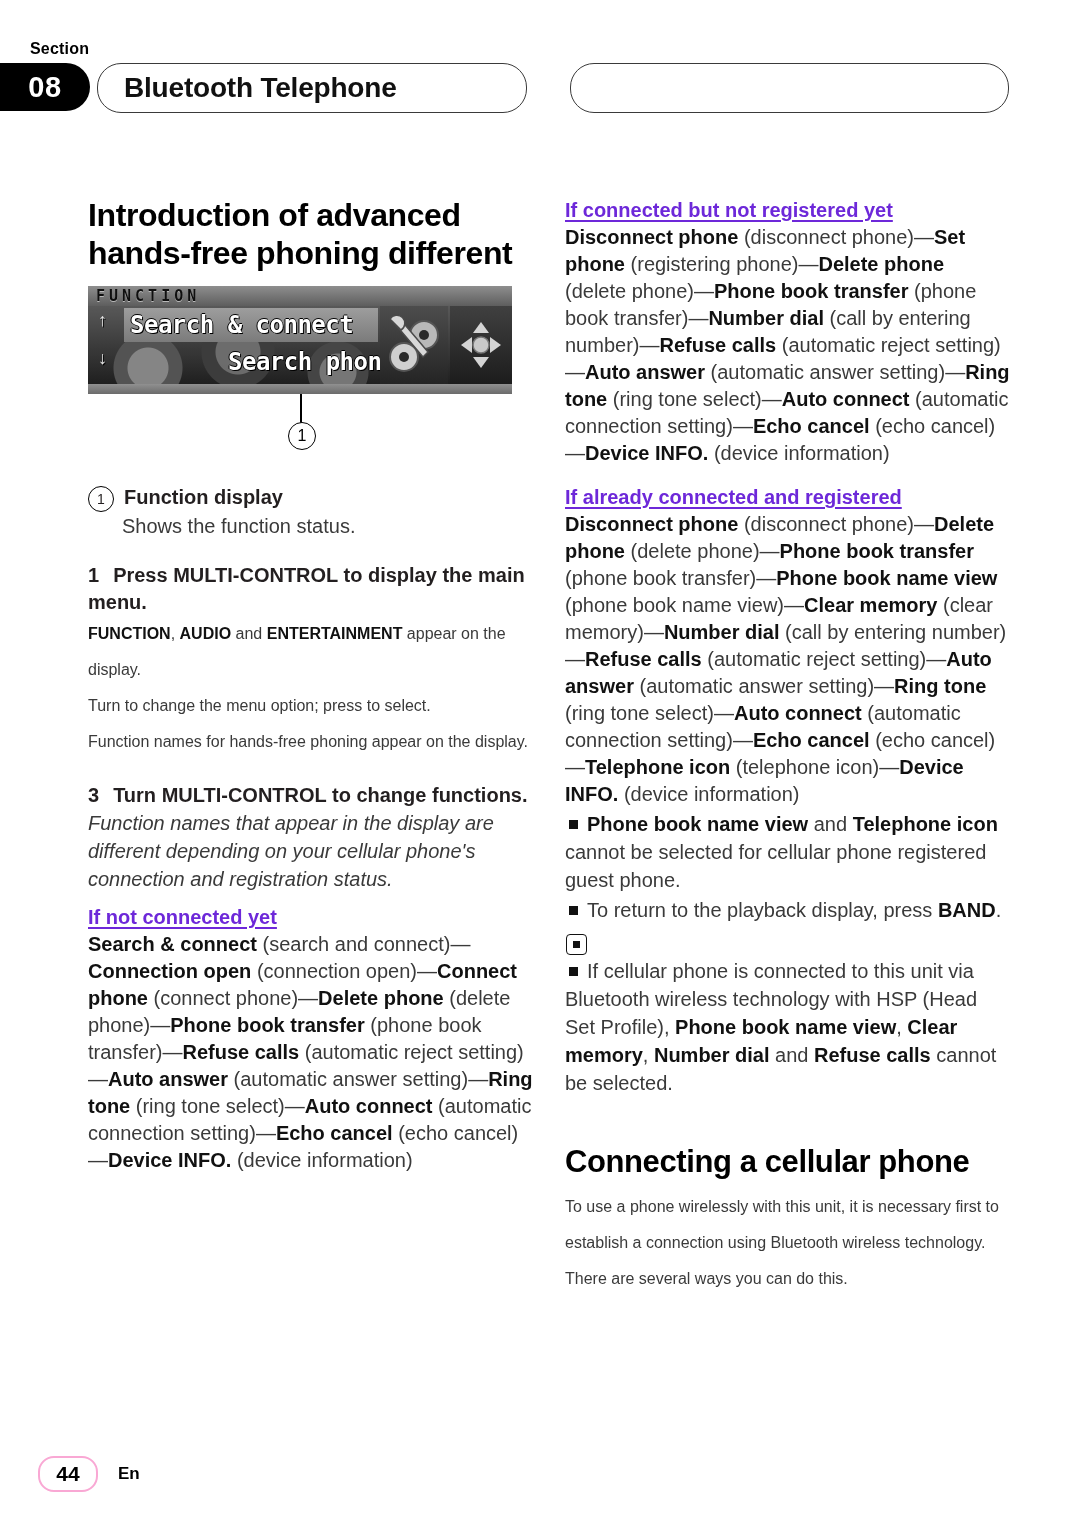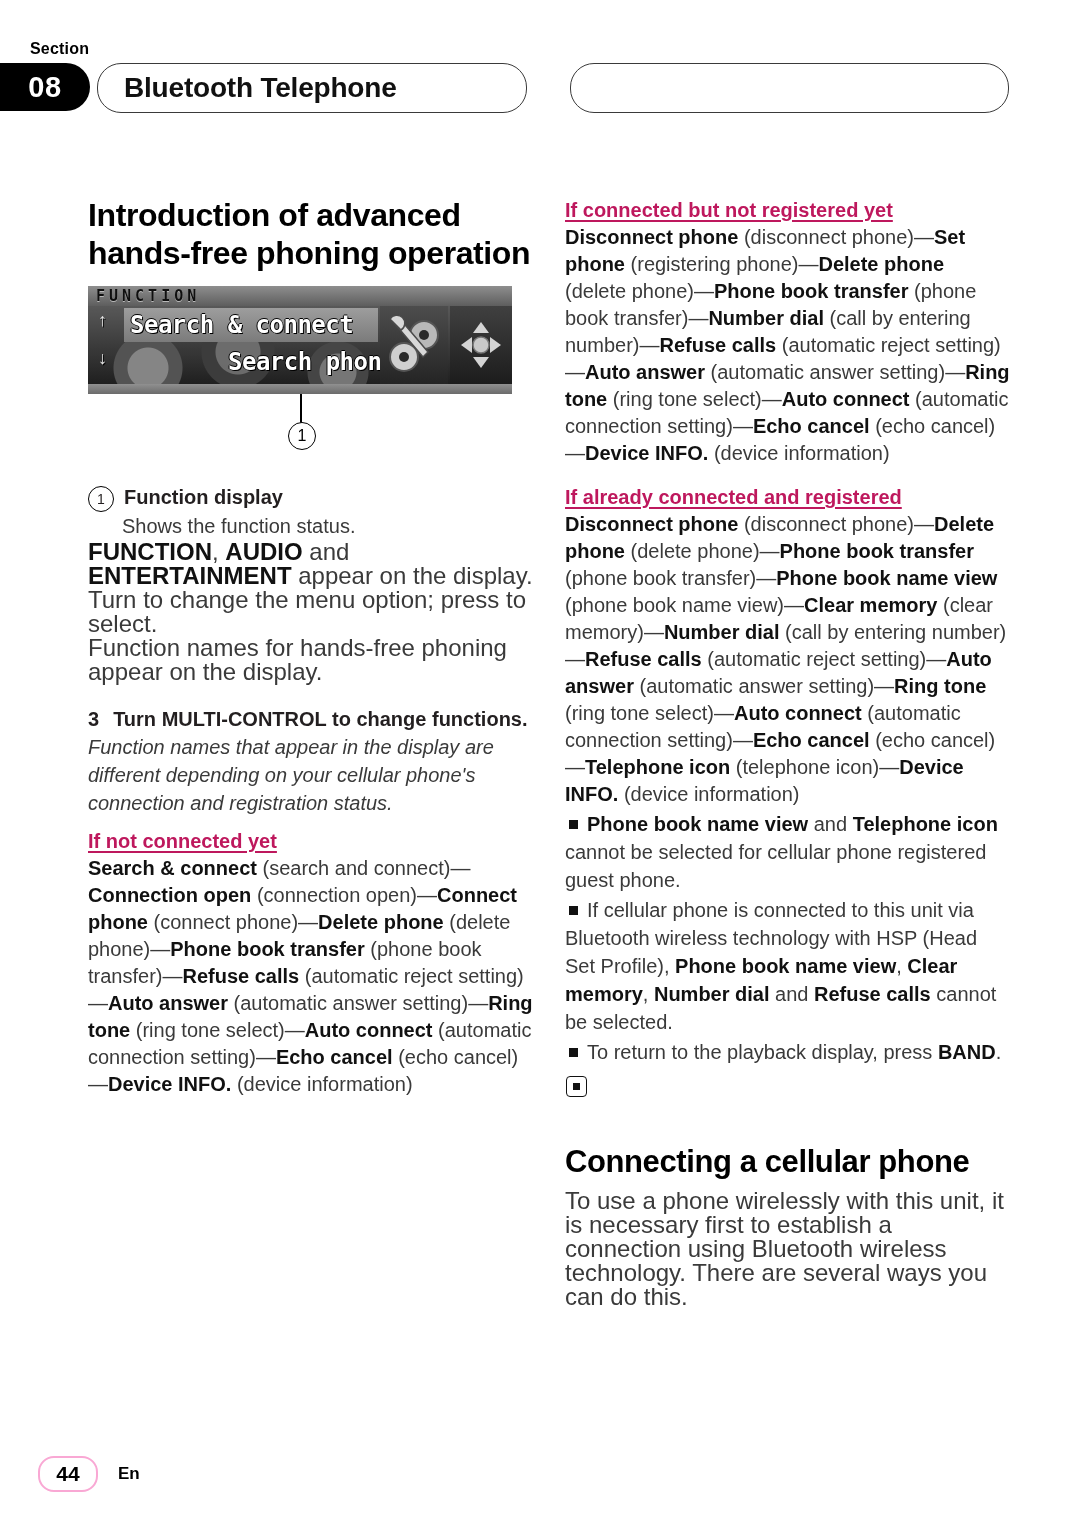--- a/index.html
+++ b/index.html
@@ -116,26 +116,26 @@
     font-size:14px;display:flex;align-items:center;justify-content:center;
     flex:0 0 auto;margin-right:10px;margin-top:2px;
   }
   .legend .lbl{font-size:20px;font-weight:bold;line-height:26px;}
   .legend-sub{font-size:20px;line-height:28px;color:#3a3a3a;margin-left:34px;}
 
   .step{
     font-size:20px;font-weight:bold;line-height:27px;margin-top:22px;
   }
   .step .n{margin-right:14px;}
-  .body{font-size:24px;line-height:24px;color:#3a3a3a;}
+  .body{font-size:16px;line-height:36px;color:#3a3a3a;}
   .body b{color:#111;}
   .ital{font-size:20px;line-height:28px;color:#3a3a3a;font-style:italic;}
 
   .underhead{
-    font-size:20px;font-weight:bold;line-height:28px;color:#be185d;
+    font-size:20px;font-weight:bold;line-height:28px;color:#6d28d9;
     text-decoration:underline;text-underline-offset:3px;margin-top:10px;
   }
   .fnlist{font-size:20px;line-height:27px;color:#3a3a3a;margin-top:0;}
   .fnlist b{color:#111;font-weight:bold;}
 
   .note{font-size:20px;line-height:28px;color:#3a3a3a;margin-top:2px;}
   .note b{color:#111;}
   .bullet{
     display:inline-block;width:9px;height:9px;background:#111;
     margin-right:9px;margin-left:4px;vertical-align:2px;
@@ -168,21 +168,21 @@
   <div id="section-word">Section</div>
   <div id="section-badge">08</div>
   <div id="header-pill-left">
     <span id="header-title">Bluetooth Telephone</span>
   </div>
   <div id="header-pill-right"></div>
 </div>
 
 <div class="col" id="col-left">
 
-  <h2 class="sec-head">Introduction of advanced hands-free phoning operation</h2>
+  <h2 class="sec-head">Introduction of advanced hands-free phoning different</h2>
 
   <div id="lcd-block">
     <div id="lcd-wrap">
       <div id="lcd">
         <div id="lcd-gearbg"></div>
         <div id="lcd-topbar"></div>
         <div id="lcd-func" class="">FUNCTION</div>
         <div id="lcd-row1"></div>
         <div class="lcd-arrow" id="lcd-arrow-up">↑</div>
         <div class="lcd-arrow" id="lcd-arrow-dn">↓</div>
@@ -213,20 +213,23 @@
       <div id="callout-circle">1</div>
     </div>
   </div>
 
   <div class="legend">
     <div class="num">1</div>
     <div class="lbl">Function display</div>
   </div>
   <div class="legend-sub">Shows the function status.</div>
 
+  <div class="step">
+    <span class="n">1</span><span>Press MULTI-CONTROL to display the main menu.</span>
+  </div>
   <div class="body"><b>FUNCTION</b>, <b>AUDIO</b> and <b>ENTERTAINMENT</b> appear on the display.</div>
 
   <div class="body">Turn to change the menu option; press to select.<br>Function names for hands-free phoning appear on the display.</div>
 
   <div class="step">
     <span class="n">3</span><span>Turn MULTI-CONTROL to change functions.</span>
   </div>
   <div class="ital">Function names that appear in the display are different depending on your cellular phone's connection and registration status.</div>
 
   <div class="underhead">If not connected yet</div>
@@ -236,29 +239,29 @@
 <div class="col" id="col-right">
 
   <div class="underhead" style="margin-top:0">If connected but not registered yet</div>
   <div class="fnlist"><b>Disconnect phone</b> (disconnect phone)—<b>Set phone</b> (registering phone)—<b>Delete phone</b> (delete phone)—<b>Phone book transfer</b> (phone book transfer)—<b>Number dial</b> (call by entering number)—<b>Refuse calls</b> (automatic reject setting)—<b>Auto answer</b> (automatic answer setting)—<b>Ring tone</b> (ring tone select)—<b>Auto connect</b> (automatic connection setting)—<b>Echo cancel</b> (echo cancel)—<b>Device INFO.</b> (device information)</div>
 
   <div class="underhead" style="margin-top:16px">If already connected and registered</div>
   <div class="fnlist"><b>Disconnect phone</b> (disconnect phone)—<b>Delete phone</b> (delete phone)—<b>Phone book transfer</b> (phone book transfer)—<b>Phone book name view</b> (phone book name view)—<b>Clear memory</b> (clear memory)—<b>Number dial</b> (call by entering number)—<b>Refuse calls</b> (automatic reject setting)—<b>Auto answer</b> (automatic answer setting)—<b>Ring tone</b> (ring tone select)—<b>Auto connect</b> (automatic connection setting)—<b>Echo cancel</b> (echo cancel)—<b>Telephone icon</b> (telephone icon)—<b>Device INFO.</b> (device information)</div>
 
   <div class="note">
     <span class="bullet"></span><span><b>Phone book name view</b> and <b>Telephone icon</b> cannot be selected for cellular phone registered guest phone.</span>
-  </div>
-  <div class="note">
-    <span class="bullet"></span><span>If cellular phone is connected to this unit via Bluetooth wireless technology with HSP (Head Set Profile), <b>Phone book name view</b>, <b>Clear memory</b>, <b>Number dial</b> and <b>Refuse calls</b> cannot be selected.</span>
   </div>
   <div class="note">
     <span class="bullet"></span><span>To return to the playback display, press <b>BAND</b>.</span><span class="band-icon">
         <i></i>
       </span>
   </div>
+  <div class="note">
+    <span class="bullet"></span><span>If cellular phone is connected to this unit via Bluetooth wireless technology with HSP (Head Set Profile), <b>Phone book name view</b>, <b>Clear memory</b>, <b>Number dial</b> and <b>Refuse calls</b> cannot be selected.</span>
+  </div>
 
   <div id="connect-block">
     <h2 class="sec-head2">Connecting a cellular phone</h2>
     <div class="body">To use a phone wirelessly with this unit, it is necessary first to establish a connection using Bluetooth wireless technology. There are several ways you can do this.</div>
   </div>
 </div>
 
 <div id="footer">
   <div id="page-num">44</div>
   <div id="lang">En</div>

